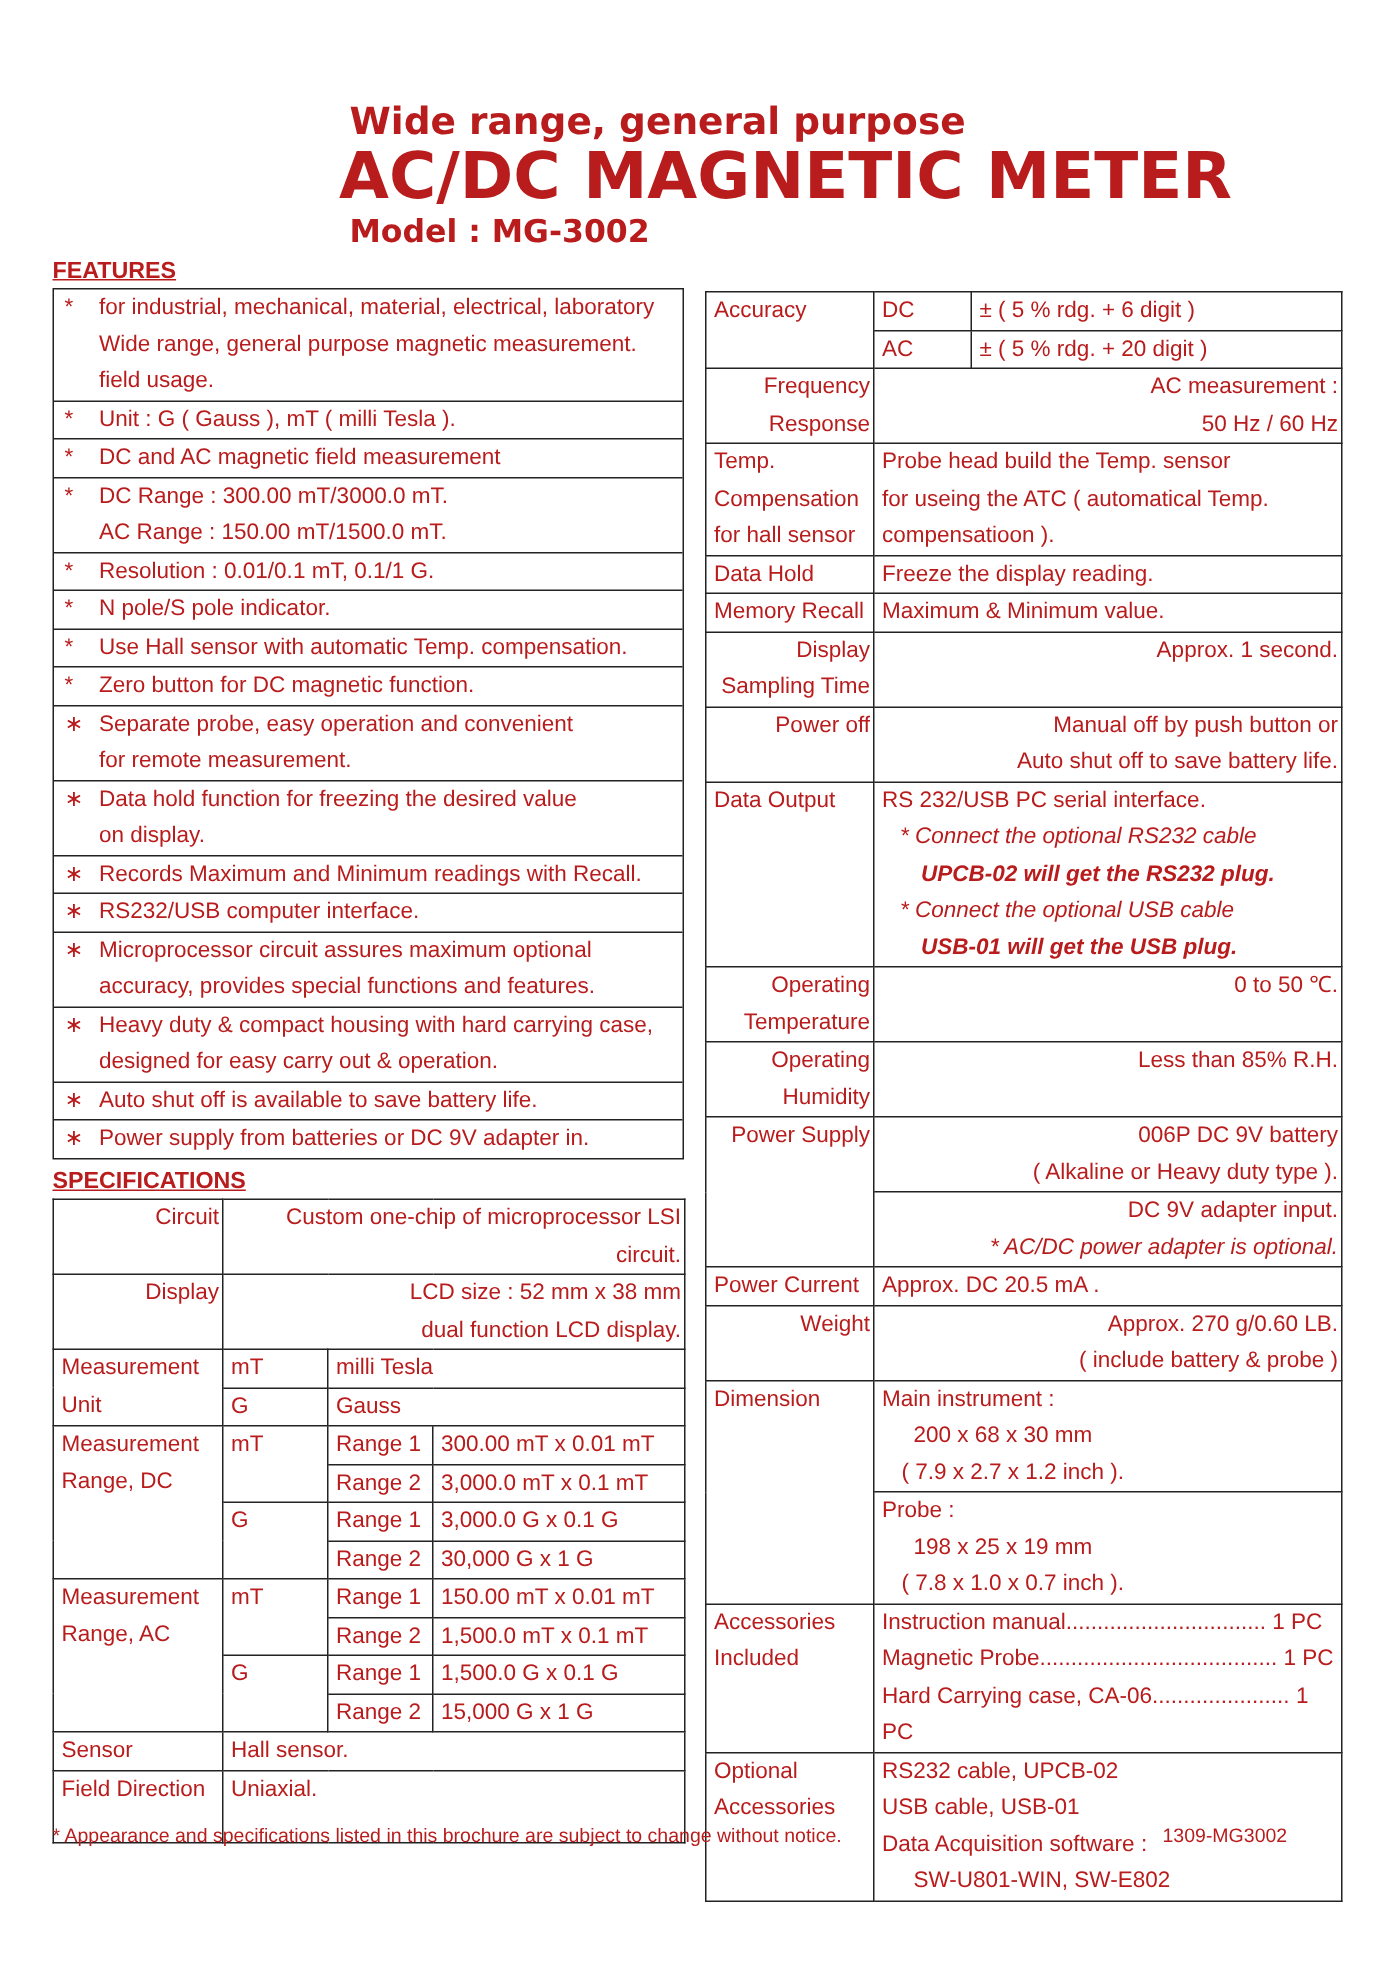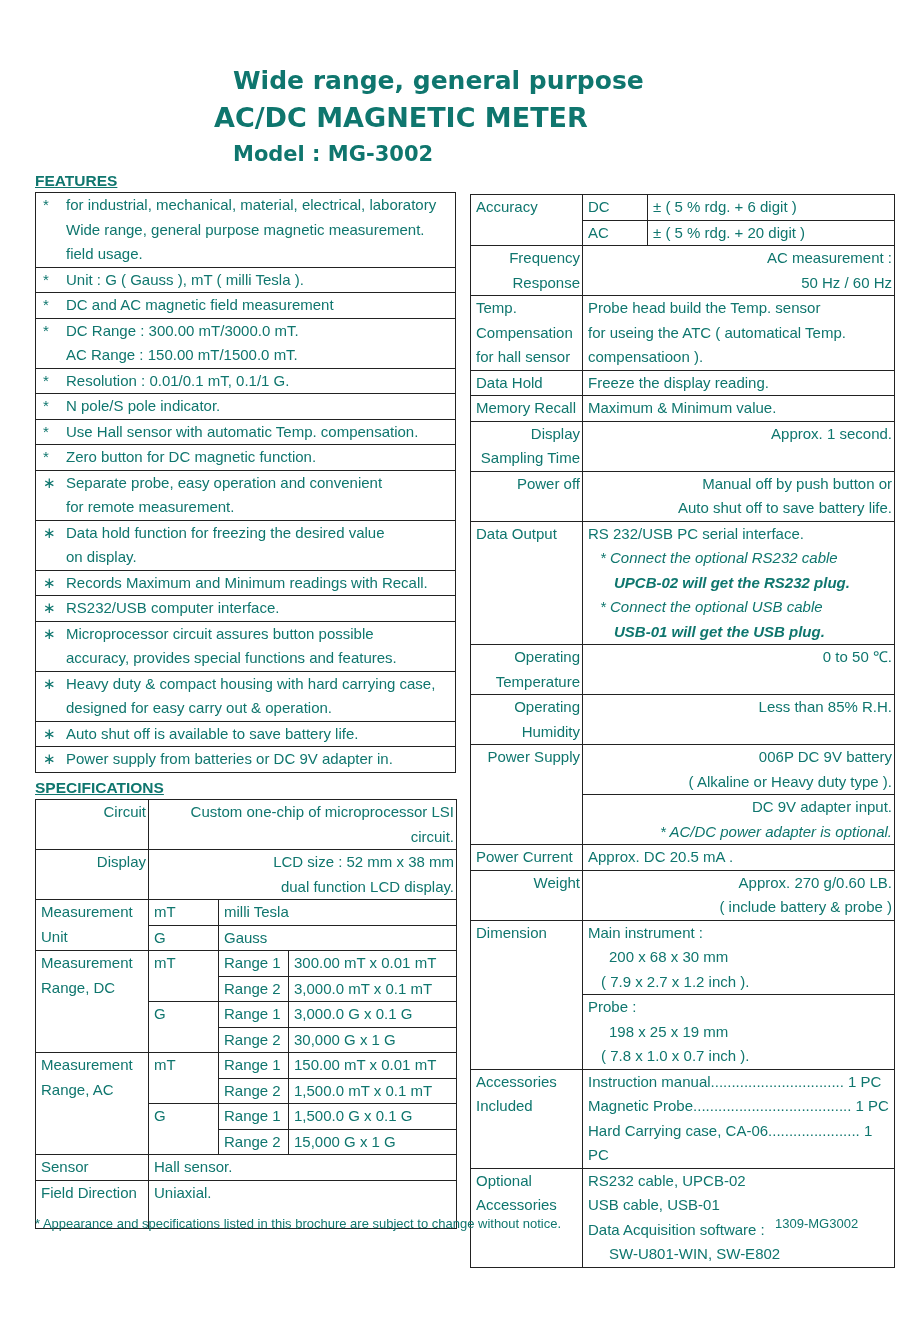--- a/index.html
+++ b/index.html
@@ -1,23 +1,23 @@
 <!DOCTYPE html>
 <html><head>
 <meta charset="utf-8">
 <style>
   html,body{margin:0;padding:0;background:#fff;}
-  .page{position:relative;width:924px;height:1319px;background:#ffffff;color:#0f766e;
+  .page{position:relative;width:924px;height:1319px;background:#ffffff;color:#b91c1c;
         font-family:"Liberation Sans",sans-serif;font-size:15px;line-height:24.5px;overflow:hidden;}
 
   
   .title1{position:absolute;left:233px;top:66px;font-family:"DejaVu Sans",sans-serif;
           font-weight:bold;font-size:25px;line-height:30px;}
-  .title2{position:absolute;left:214px;top:98px;font-family:"DejaVu Sans",sans-serif;
-          font-weight:bold;font-size:27px;line-height:40px;}
+  .title2{position:absolute;left:226px;top:98px;font-family:"DejaVu Sans",sans-serif;
+          font-weight:bold;font-size:43px;line-height:40px;}
   .title3{position:absolute;left:233px;top:141px;font-family:"DejaVu Sans",sans-serif;
           font-weight:bold;font-size:21px;line-height:26px;}
 
   .sec-head{position:absolute;font-weight:bold;text-decoration:underline;font-size:15.5px;line-height:18px;}
   #features-head{left:35px;top:172px;}
   #spec-head{left:35px;top:779px;text-align:center;}
 
   
   .features{position:absolute;left:35px;top:192px;width:419px;border:1px solid #222;}
   .feat-row{position:relative;border-top:1px solid #222;padding:0 4px 0 30px;}
@@ -102,21 +102,21 @@
     <div class="feat-row">
       <span class="bullet">∗</span>
       <div>Records Maximum and Minimum readings with Recall.</div>
     </div>
     <div class="feat-row">
       <span class="bullet">∗</span>
       <div>RS232/USB computer interface.</div>
     </div>
     <div class="feat-row">
       <span class="bullet">∗</span>
-      <div>Microprocessor circuit assures button possible</div>
+      <div>Microprocessor circuit assures maximum optional</div>
       <div>accuracy, provides special functions and features.</div>
     </div>
     <div class="feat-row">
       <span class="bullet">∗</span>
       <div>Heavy duty &amp; compact housing with hard carrying case,</div>
       <div>designed for easy carry out &amp; operation.</div>
     </div>
     <div class="feat-row">
       <span class="bullet">∗</span>
       <div>Auto shut off is available to save battery life.</div>

